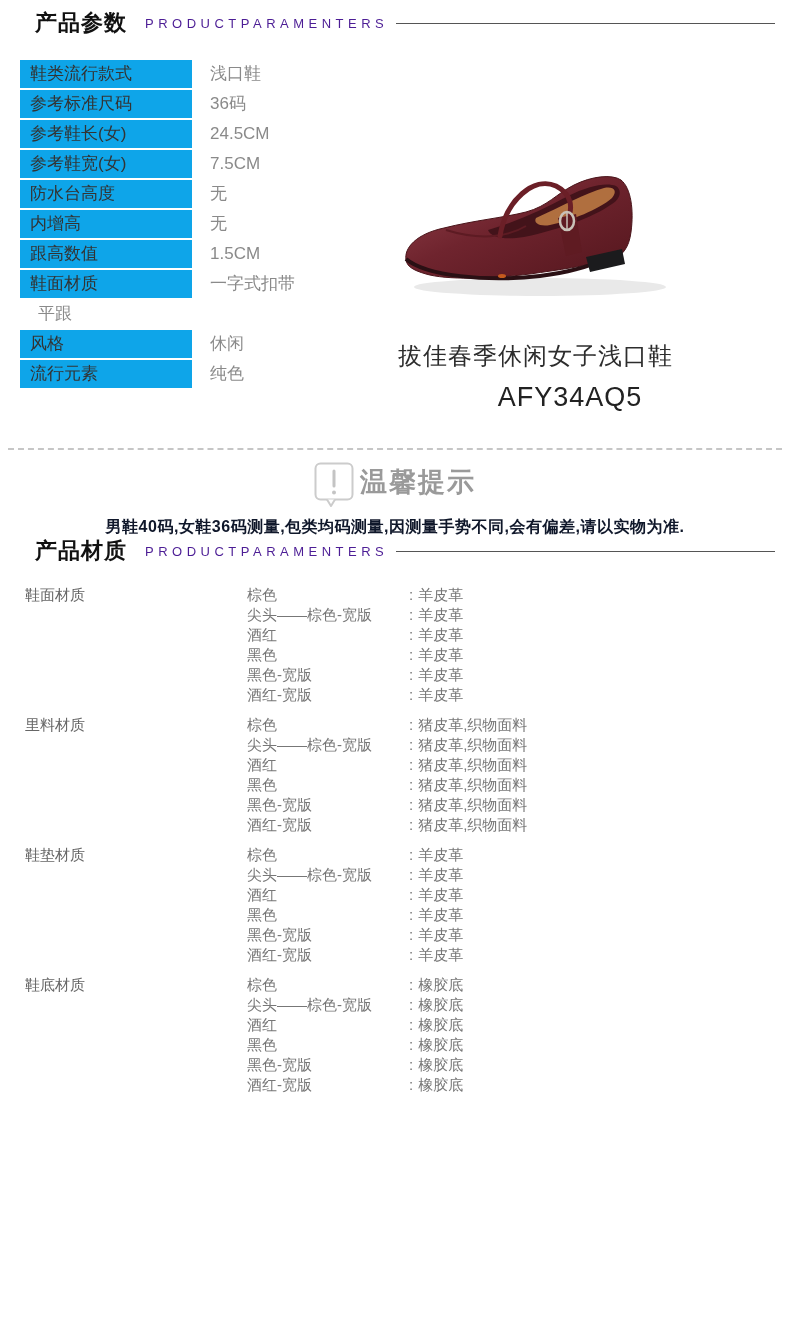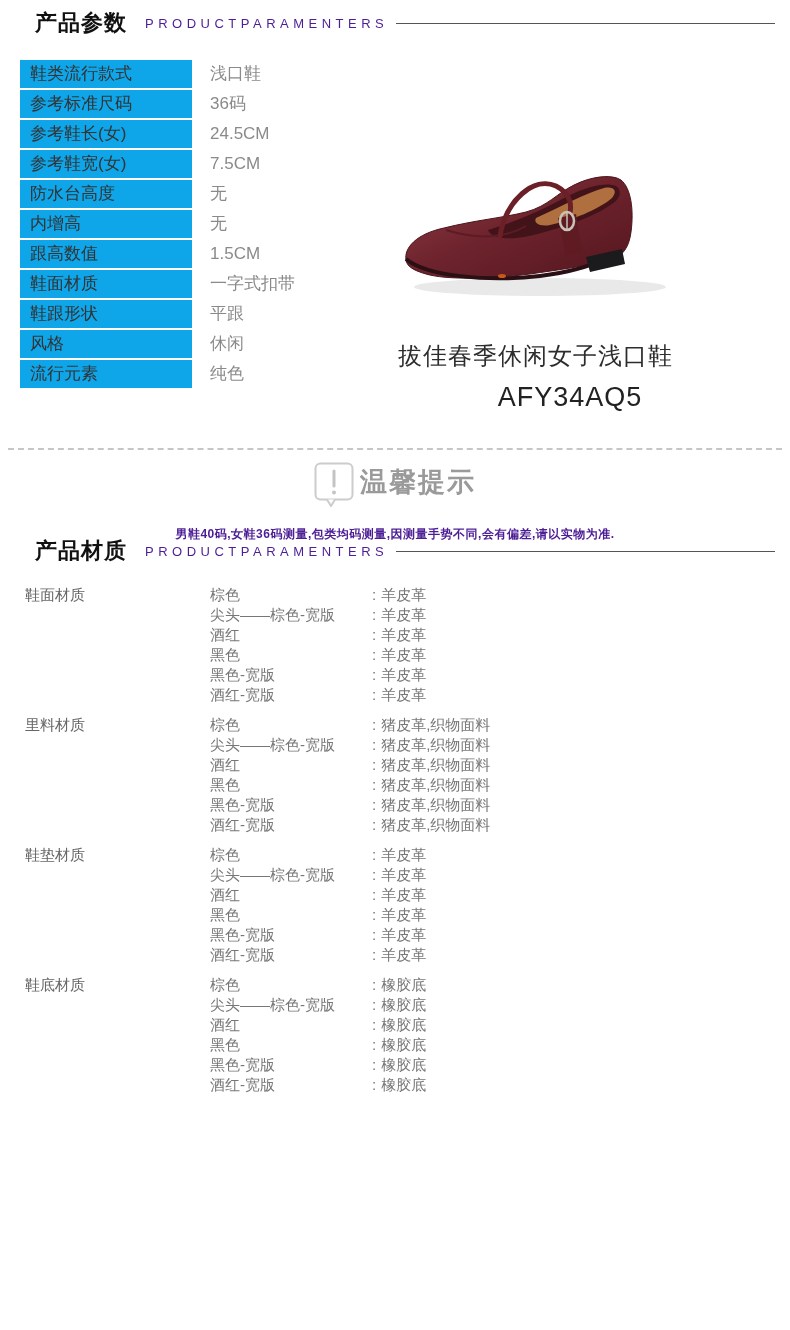--- a/index.html
+++ b/index.html
@@ -24,26 +24,26 @@
   
   .product-visual { position:absolute; left:390px; top:160px; width:360px; }
   .product-name { margin-top:26px; padding-left:8px; font-size:24px; color:#2d2d2d; letter-spacing:1px; white-space:nowrap; }
   .product-model { margin-top:10px; text-align:center; font-size:27px; color:#222; letter-spacing:1px; }
   
   .divider { position:absolute; top:448px; left:8px; right:8px; border-top:2px dashed #c6c6c6; }
   
   .notice { position:absolute; top:462px; left:0; width:100%; }
   .notice-head { display:flex; justify-content:center; align-items:flex-start; gap:6px; height:48px; }
   .notice-title { font-size:27px; font-weight:bold; color:#9a9a9a; letter-spacing:2px; line-height:40px; }
-  .notice-text { margin-top:16px; text-align:center; font-size:12px; font-weight:bold; color:#4c1d95; letter-spacing:0.5px; }
+  .notice-text { margin-top:7px; text-align:center; font-size:16px; font-weight:bold; color:#0f172a; letter-spacing:0.5px; }
   
   .materials { position:absolute; top:585px; left:25px; right:0; }
   .m-group { display:flex; margin-bottom:10px; }
   .m-label { width:185px; font-size:15px; color:#666; line-height:20px; }
-  .m-rows { display:flex; flex-direction:column; }
+  .m-rows { display:flex; flex-direction:column;margin-left:37px; }
   .m-row { display:flex; line-height:20px; font-size:15px; color:#777; white-space:nowrap; }
   .m-variant { width:162px; }
   .m-colon { margin-right:5px; }
 </style>
 </head>
 <body>
 
 <div class="sec-head sec-head-1">
   <span class="sec-title">产品参数</span>
   <span class="sec-sub">PRODUCTPARAMENTERS</span>
@@ -87,21 +87,20 @@
       <div class="p-label">跟高数值</div>
       <div class="p-value">1.5CM</div>
     </div>
 
     <div class="p-row">
       <div class="p-label">鞋面材质</div>
       <div class="p-value">一字式扣带</div>
     </div>
 
     <div class="p-row">
-      <div class="p-label">鞋跟形状</div>
       <div class="p-value">平跟</div>
     </div>
 
     <div class="p-row">
       <div class="p-label">风格</div>
       <div class="p-value">休闲</div>
     </div>
 
     <div class="p-row">
       <div class="p-label">流行元素</div>

